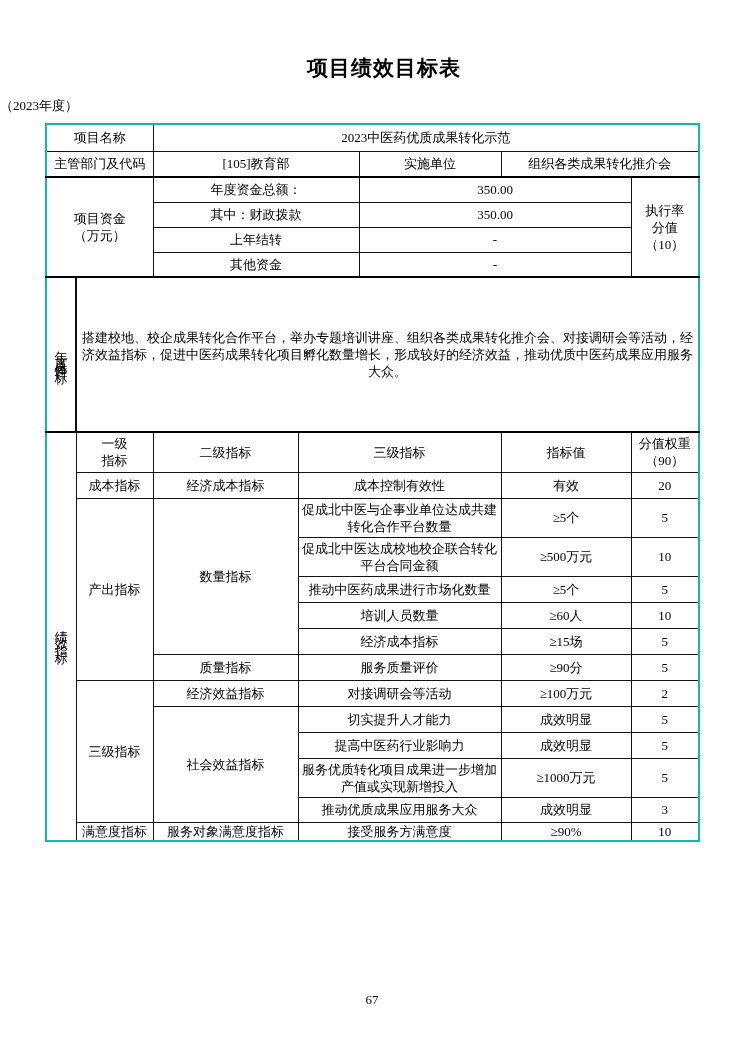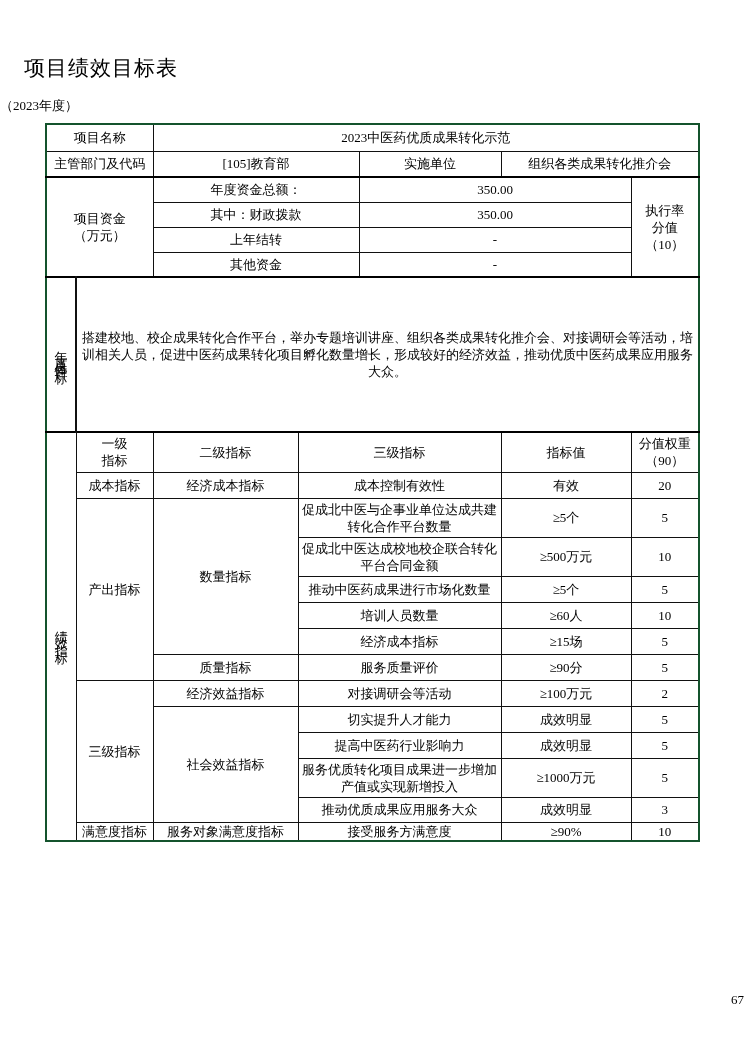--- a/index.html
+++ b/index.html
@@ -9,36 +9,37 @@
     background: #ffffff;
     color: #000;
     font-family: "Liberation Serif", "DejaVu Serif", serif;
     overflow: hidden;
     position: relative;
   }
   .title {
     padding-top: 54px;
     font-size: 21px;
     line-height: 28px;
-    font-weight: normal;
+    font-weight: bold;
+    text-align: center;
     letter-spacing: 1px;
     margin-left: 24px;
   }
   .subtitle {
     margin-top: 16px;
     font-size: 13px;
     line-height: 16px;
     text-align: left;
   }
   table.doc {
     border-collapse: collapse;
     table-layout: fixed;
     width: 653px;
     margin: 9px 0 0 45px;
-    border: 2px solid #14532d;
+    border: 2px solid #14b8a6;
   }
   table.doc td {
     border: 1px solid #111;
     font-size: 13px;
     line-height: 17px;
     text-align: center;
     vertical-align: middle;
     padding: 0;
     overflow: hidden;
   }
@@ -66,21 +67,21 @@
   .ls7 { letter-spacing: 7px; }
   .lh19 { line-height: 19px; margin-left: 27px; }
   
   .h27 { height: 27px; } .h26 { height: 26px; } .h25 { height: 25px; }
   .h155 { height: 155px; } .h40 { height: 40px; } .h39 { height: 39px; }
   .h23 { height: 17px; }
   .footer {
     position: absolute;
     top: 992px; left: 0;
     width: 744px;
-    text-align: right;
+    text-align: center;
     font-size: 13px;
   }
 </style>
 </head>
 <body>
 
 <div class="title">项目绩效目标表</div>
 <div class="subtitle">（2023年度）</div>
 
 <table class="doc">
@@ -124,21 +125,21 @@
     <td colspan="2">上年结转</td>
     <td colspan="2" class="num">-</td>
   </tr>
   <tr class="h25">
     <td colspan="2">其他资金</td>
     <td colspan="2" class="num">-</td>
   </tr>
 
   <tr class="h155 sep">
     <td class="vcell vcell-thick"><span class="vtext">年度总体目标</span></td>
-    <td colspan="6" class="goal">搭建校地、校企成果转化合作平台，举办专题培训讲座、组织各类成果转化推介会、对接调研会等活动，培训相关人员，促进中医药成果转化项目孵化数量增长，形成较好的经济效益，推动优质中医药成果应用服务大众。</td>
+    <td colspan="6" class="goal">搭建校地、校企成果转化合作平台，举办专题培训讲座、组织各类成果转化推介会、对接调研会等活动，经济效益指标，促进中医药成果转化项目孵化数量增长，形成较好的经济效益，推动优质中医药成果应用服务大众。</td>
   </tr>
 
   <tr class="h40 sep">
     <td rowspan="14" class="vcell"><span class="vtext ls7">绩效指标</span></td>
     <td class="pre">一级
 指标</td>
     <td>二级指标</td>
     <td colspan="2">三级指标</td>
     <td>指标值</td>
     <td class="pre">分值权重

